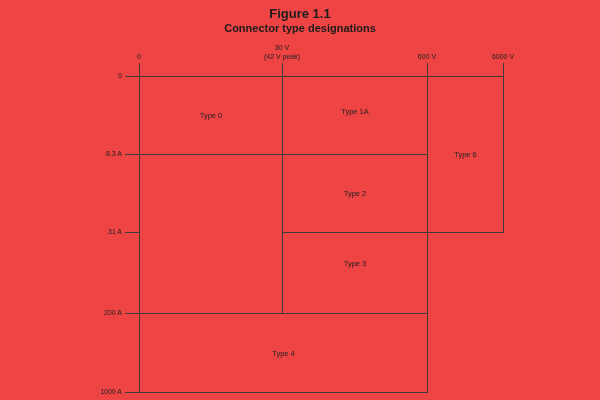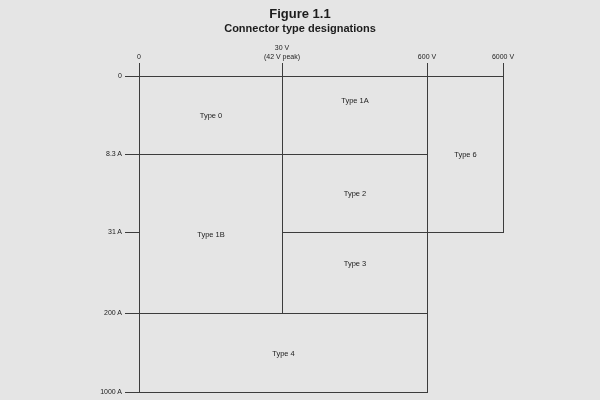--- a/index.html
+++ b/index.html
@@ -4,21 +4,21 @@
 <style>
   html, body {
     margin: 0;
     padding: 0;
     background: #ffffff;
   }
   #canvas {
     position: relative;
     width: 600px;
     height: 400px;
-    background: #e5e5e5;
+    background: #ef4444;
     font-family: "Liberation Sans", "DejaVu Sans", sans-serif;
     color: #222222;
     overflow: hidden;
   }
   .title-block {
     position: absolute;
     left: 0;
     top: 6px;
     width: 600px;
     text-align: center;
@@ -106,25 +106,22 @@
   <div class="xlabel" style="left:242px; top:43px;">
     <div>30 V</div>
     <div>(42 V peak)</div>
   </div>
   <div class="xlabel" style="left:387px; top:52px;">600 V</div>
   <div class="xlabel" style="left:463px; top:52px;">6000 V</div>
 
   <div class="region" style="left:140px; top:77px; width:142px; height:77px;text-align:center;">
     <span>Type 0</span>
   </div>
-  <div class="region" style="left:283px; top:62px; width:144px; height:77px;text-align:center;">
+  <div class="region" style="left:283px; top:73px; width:144px; height:77px;text-align:center;">
     <span>Type 1A</span>
-  </div>
-  <div class="region" style="left:140px; top:155px; width:142px; height:158px;">
-    <span>Type 1B</span>
   </div>
   <div class="region" style="left:283px; top:155px; width:144px; height:77px;">
     <span>Type 2</span>
   </div>
   <div class="region" style="left:283px; top:223px; width:144px; height:80px;">
     <span>Type 3</span>
   </div>
   <div class="region" style="left:140px; top:314px; width:287px; height:78px;">
     <span>Type 4</span>
   </div>

